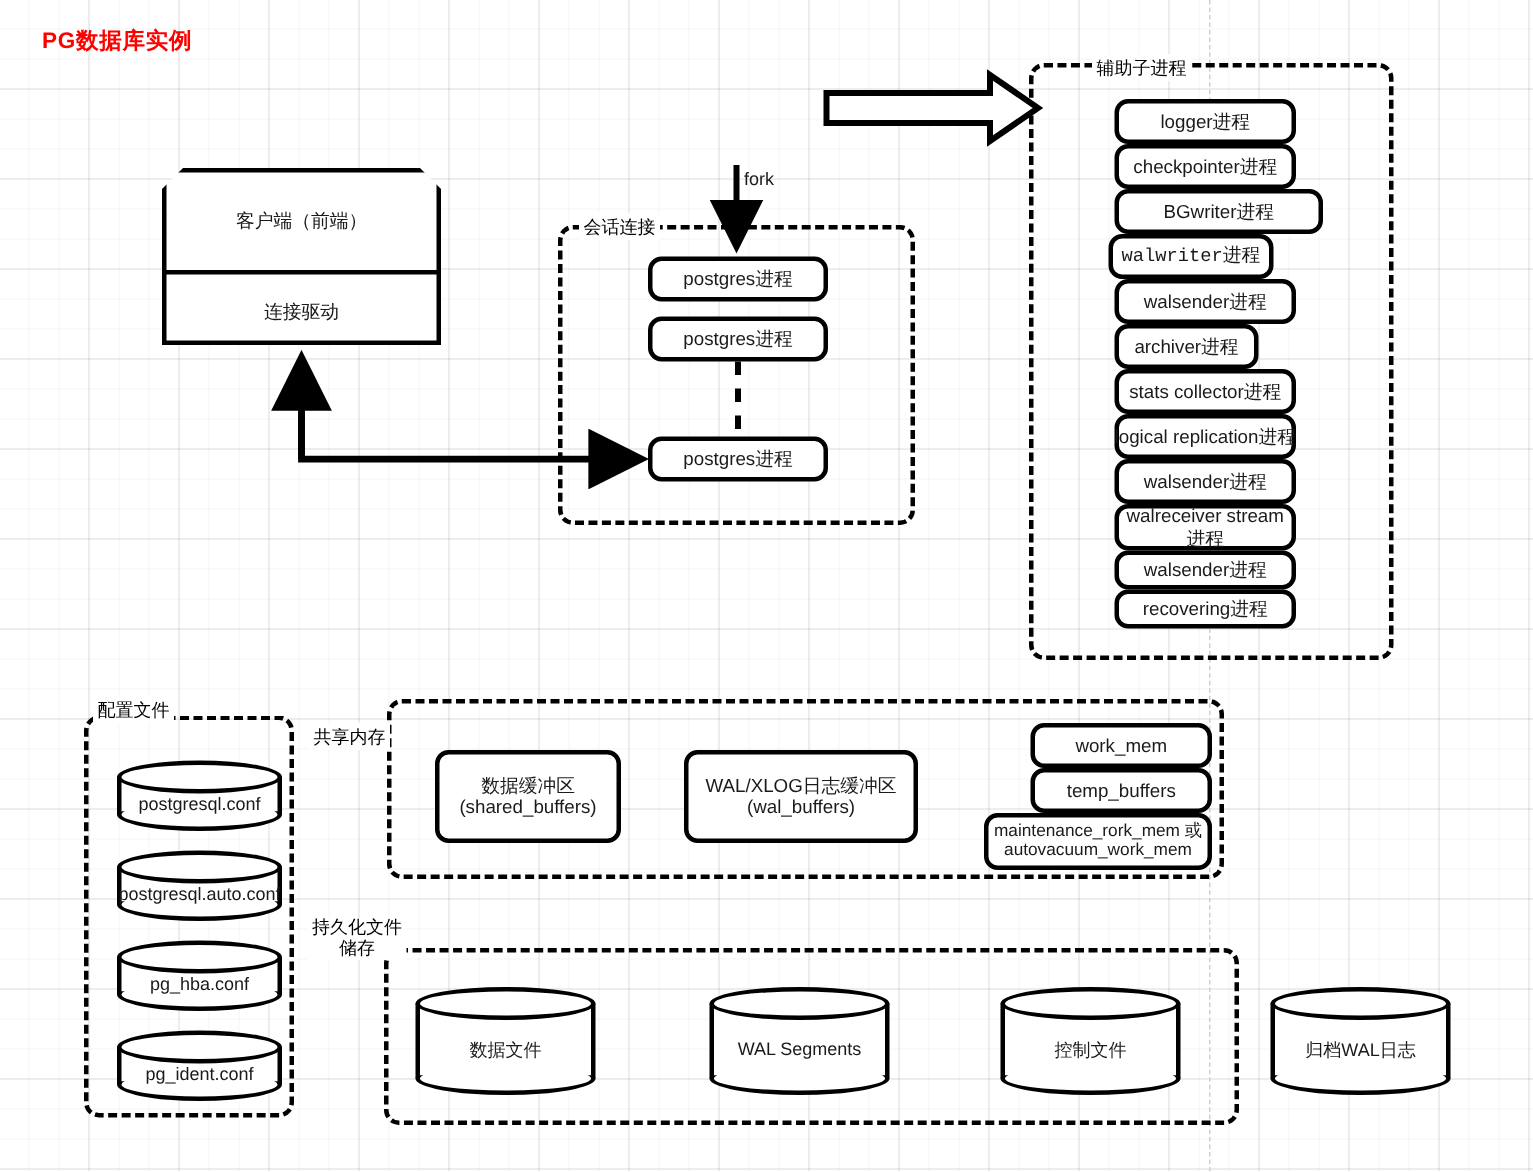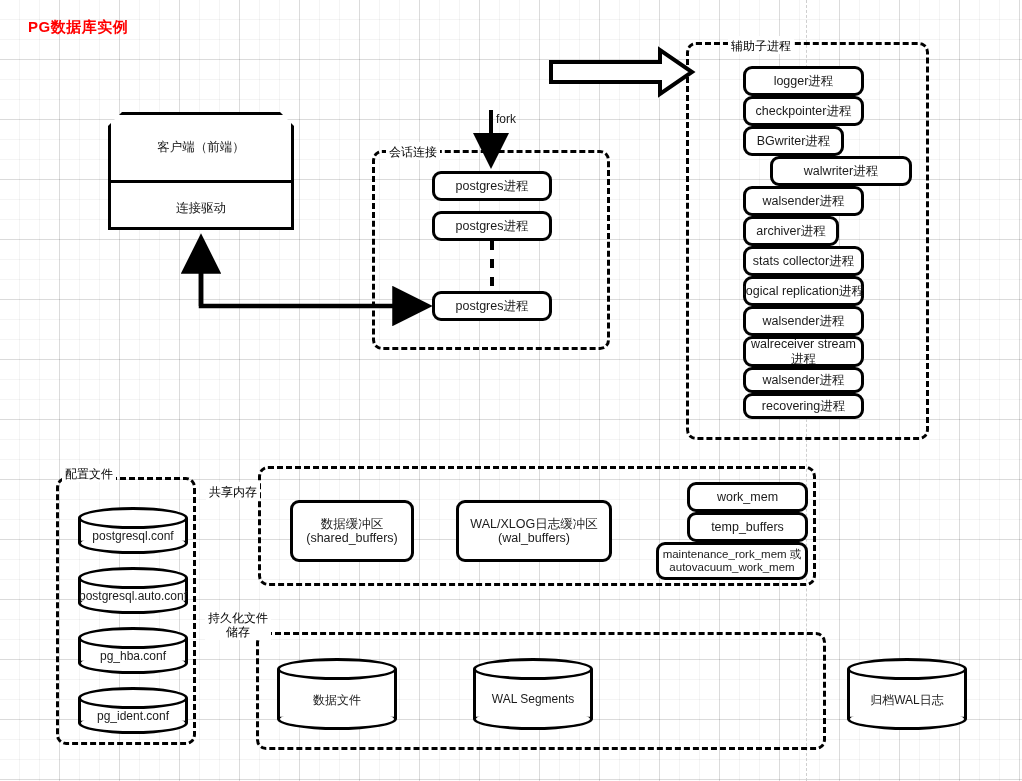--- a/index.html
+++ b/index.html
@@ -107,24 +107,24 @@
   <div class="abs" style="left:708px;top:36px;background:#fff;padding:0 3px;margin-left:20px;">
     <span class="glabel">辅助子进程</span>
   </div>
 
   <div class="abs rbox" style="left:743px;top:66px;width:121px;height:30px;">
     <span>logger进程</span>
     </div>
   <div class="abs rbox" style="left:743px;top:96px;width:121px;height:30px;">
     <span>checkpointer进程</span>
     </div>
-  <div class="abs rbox" style="left:743px;top:126px;width:101px;height:30px;">
+  <div class="abs rbox" style="left:743px;top:126px;width:139px;height:30px;">
     <span>BGwriter进程</span>
     </div>
-  <div class="abs rbox" style="left:770px;top:156px;width:142px;height:30px;">
+  <div class="abs rbox" style="left:739px;top:156px;width:110px;height:30px;font-family:Liberation Mono, monospace;">
     <span>walwriter进程</span>
     </div>
   <div class="abs rbox" style="left:743px;top:186px;width:121px;height:30px;">
     <span>walsender进程</span>
     </div>
   <div class="abs rbox" style="left:743px;top:216px;width:96px;height:30px;">
     <span>archiver进程</span>
     </div>
   <div class="abs rbox" style="left:743px;top:246px;width:121px;height:30px;">
     <span>stats collector进程</span>
@@ -210,20 +210,26 @@
     <div class="body"></div>
       <div class="bot"></div>
       <div class="top"></div>
     <div class="lbl">数据文件</div>
   </div>
   <div class="cyl" style="left:473px;top:658px;width:120px;height:72px;">
     <div class="body"></div>
       <div class="bot"></div>
       <div class="top"></div>
     <div class="lbl">WAL Segments</div>
+  </div>
+  <div class="cyl" style="left:667px;top:658px;width:120px;height:72px;">
+    <div class="body"></div>
+      <div class="bot"></div>
+      <div class="top"></div>
+    <div class="lbl">控制文件</div>
   </div>
 
   <div class="cyl" style="left:847px;top:658px;width:120px;height:72px;">
     <div class="body"></div>
       <div class="bot"></div>
       <div class="top"></div>
     <div class="lbl">归档WAL日志</div>
   </div>
 
   <svg class="ov" xmlns="http://www.w3.org/2000/svg">

